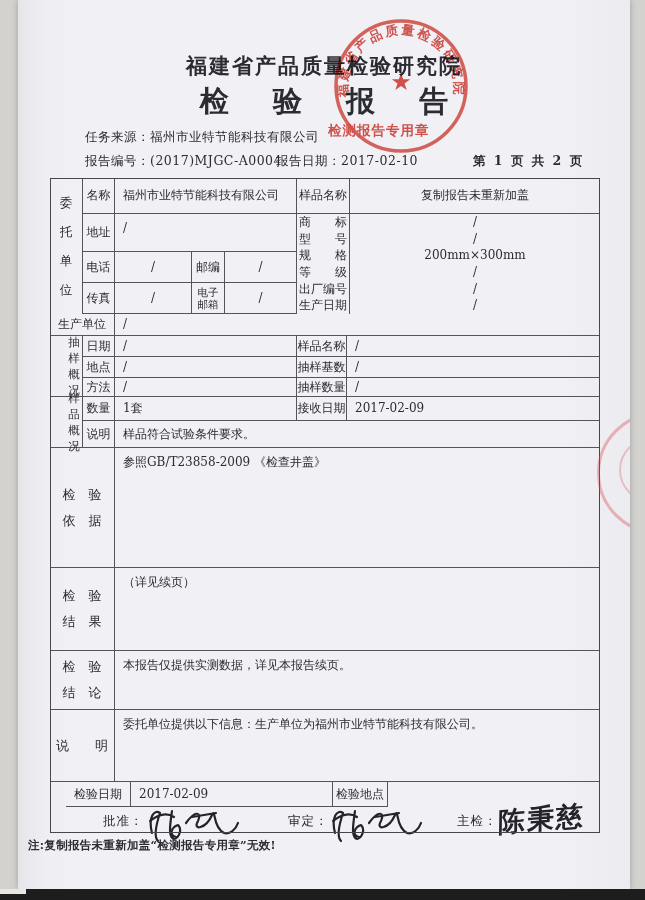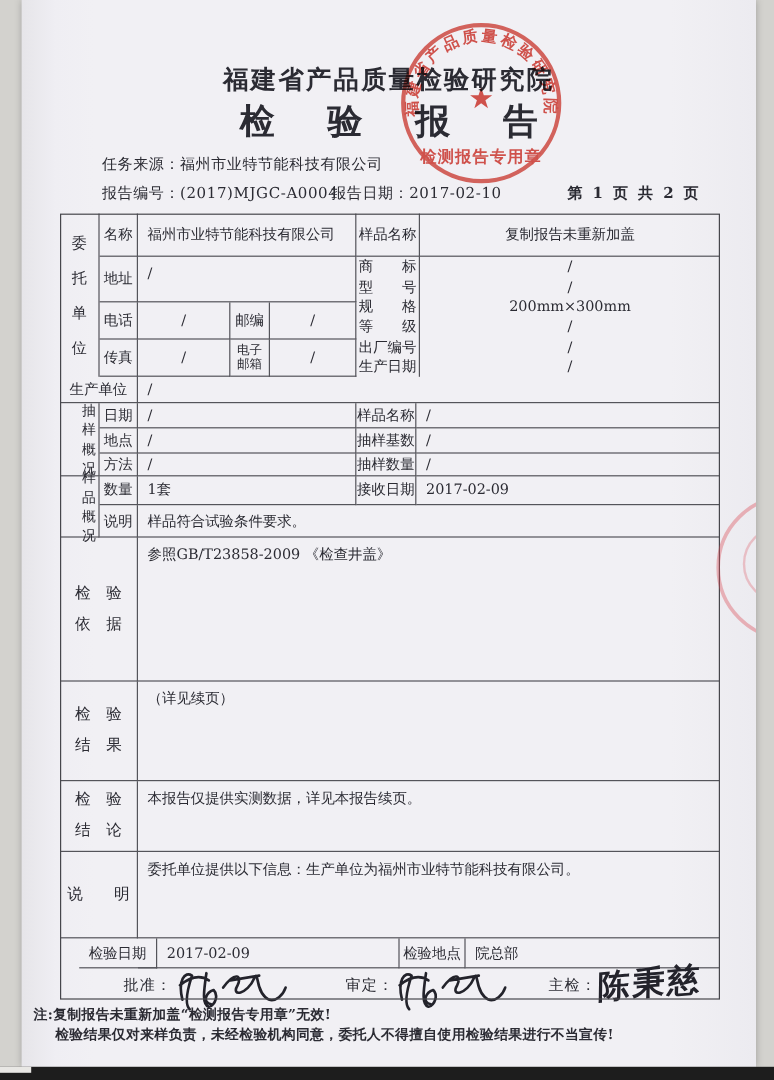--- a/index.html
+++ b/index.html
@@ -21,21 +21,21 @@
     font-size:21px;font-weight:bold;letter-spacing:2px;}
   .title2{position:absolute;left:0;top:82px;width:612px;text-align:center;
     font-size:29px;font-weight:bold;letter-spacing:17px;text-indent:17px;}
 
   .metaline{position:absolute;font-size:12.5px;letter-spacing:.5px;white-space:nowrap;}
   .red{color:#d9382c;}
 
   
   .stamp{position:absolute;left:310px;top:10px;width:146px;height:146px;
     opacity:.85;mix-blend-mode:multiply;pointer-events:none;}
-  .stamp .banner{position:absolute;left:0;top:112px;width:146px;text-align:center;
+  .stamp .banner{position:absolute;left:0;top:112px;width:146px;text-align:left;
     font-size:13.5px;font-weight:bold;color:#d5382f;letter-spacing:1px;}
   .edge-stamp{position:absolute;left:579px;top:412px;width:116px;height:116px;border-radius:50%;
     border:3px solid rgba(219,72,82,.5);opacity:.75;}
   .edge-stamp2{position:absolute;left:601px;top:438px;width:60px;height:60px;border-radius:50%;
     border:2px solid rgba(219,72,82,.28);}
 
   
   .tbl{position:absolute;left:32px;top:178px;width:550px;height:655px;font-size:12px;}
   .outline{position:absolute;left:0;top:0;width:550px;height:655px;border:1.5px solid #46464c;box-sizing:border-box;pointer-events:none;}
   .cell{position:absolute;box-sizing:border-box;border-right:1px solid #54545a;border-bottom:1px solid #54545a;
@@ -172,41 +172,39 @@
     <div class="cell biglabel" style="left:0;top:473px;width:65px;height:59px;">检　验
 结　论</div>
     <div class="cell tl topal noR" style="left:65px;top:473px;width:485px;height:59px;">本报告仅提供实测数据，详见本报告续页。</div>
 
     <div class="cell tl topal noR" style="left:65px;top:532px;width:485px;height:72px;">委托单位提供以下信息：生产单位为福州市业特节能科技有限公司。</div>
     <div class="cell biglabel" style="left:0;top:532px;width:65px;height:72px;">说　　明</div>
 
     <div class="cell" style="left:0;top:604px;width:65px;height:25px;margin-left:16px;">检验日期</div>
     <div class="cell tl" style="left:65px;top:604px;width:218px;height:25px;padding-left:24px;">2017-02-09</div>
     <div class="cell" style="left:283px;top:604px;width:55px;height:25px;">检验地点</div>
-    <div class="cell tl noR" style="left:338px;top:604px;width:212px;height:25px;">院总部</div>
 
     <div class="sigrow">
       <span class="siglabel" style="left:53px;">批准：</span>
       <span class="siglabel" style="left:238px;">审定：</span>
       <span class="siglabel" style="left:407px;">主检：</span>
 
       <svg class="scribble" style="left:92px;top:-4px;" width="100" height="42" viewBox="0 0 100 42">
         <path d="M10,30 C6,14 12,6 18,10 C14,22 12,34 16,38 M8,18 C18,10 26,10 32,14 M30,8 C28,22 26,34 32,36 C38,34 40,26 36,22 C30,24 26,32 34,34 M44,20 C54,6 60,10 56,18 C50,28 64,26 70,12 C74,4 70,24 82,30 C88,32 94,26 96,20 M50,14 L74,10" fill="none" stroke="#23232b" stroke-width="2.2" stroke-linecap="round" stroke-linejoin="round"></path>
       </svg>
       <svg class="scribble" style="left:275px;top:-4px;" width="100" height="42" viewBox="0 0 100 42">
         <path d="M10,30 C6,14 12,6 18,10 C14,22 12,34 16,38 M8,18 C18,10 26,10 32,14 M30,8 C28,22 26,34 32,36 C38,34 40,26 36,22 C30,24 26,32 34,34 M44,20 C54,6 60,10 56,18 C50,28 64,26 70,12 C74,4 70,24 82,30 C88,32 94,26 96,20 M50,14 L74,10" fill="none" stroke="#23232b" stroke-width="2.2" stroke-linecap="round" stroke-linejoin="round"></path>
       </svg>
       <span class="handname" style="left:448px;top:-6px;">陈秉慈</span>
     </div>
 
     <div class="outline"></div>
   </div>
 
   <div class="footnote" style="left:10px;top:838px;">注:复制报告未重新加盖“检测报告专用章”无效!</div>
-  <div class="footnote" style="left:28px;top:855px;">检验结果仅对来样负责，未经检验机构同意，委托人不得擅自使用检验结果进行不当宣传!</div>
 
   <div class="edge-stamp"></div>
   <div class="edge-stamp2"></div>
 </div>
 
 <div class="bottom-strip">
   <div class="notch"></div>
 </div>
 
 </body></html>

